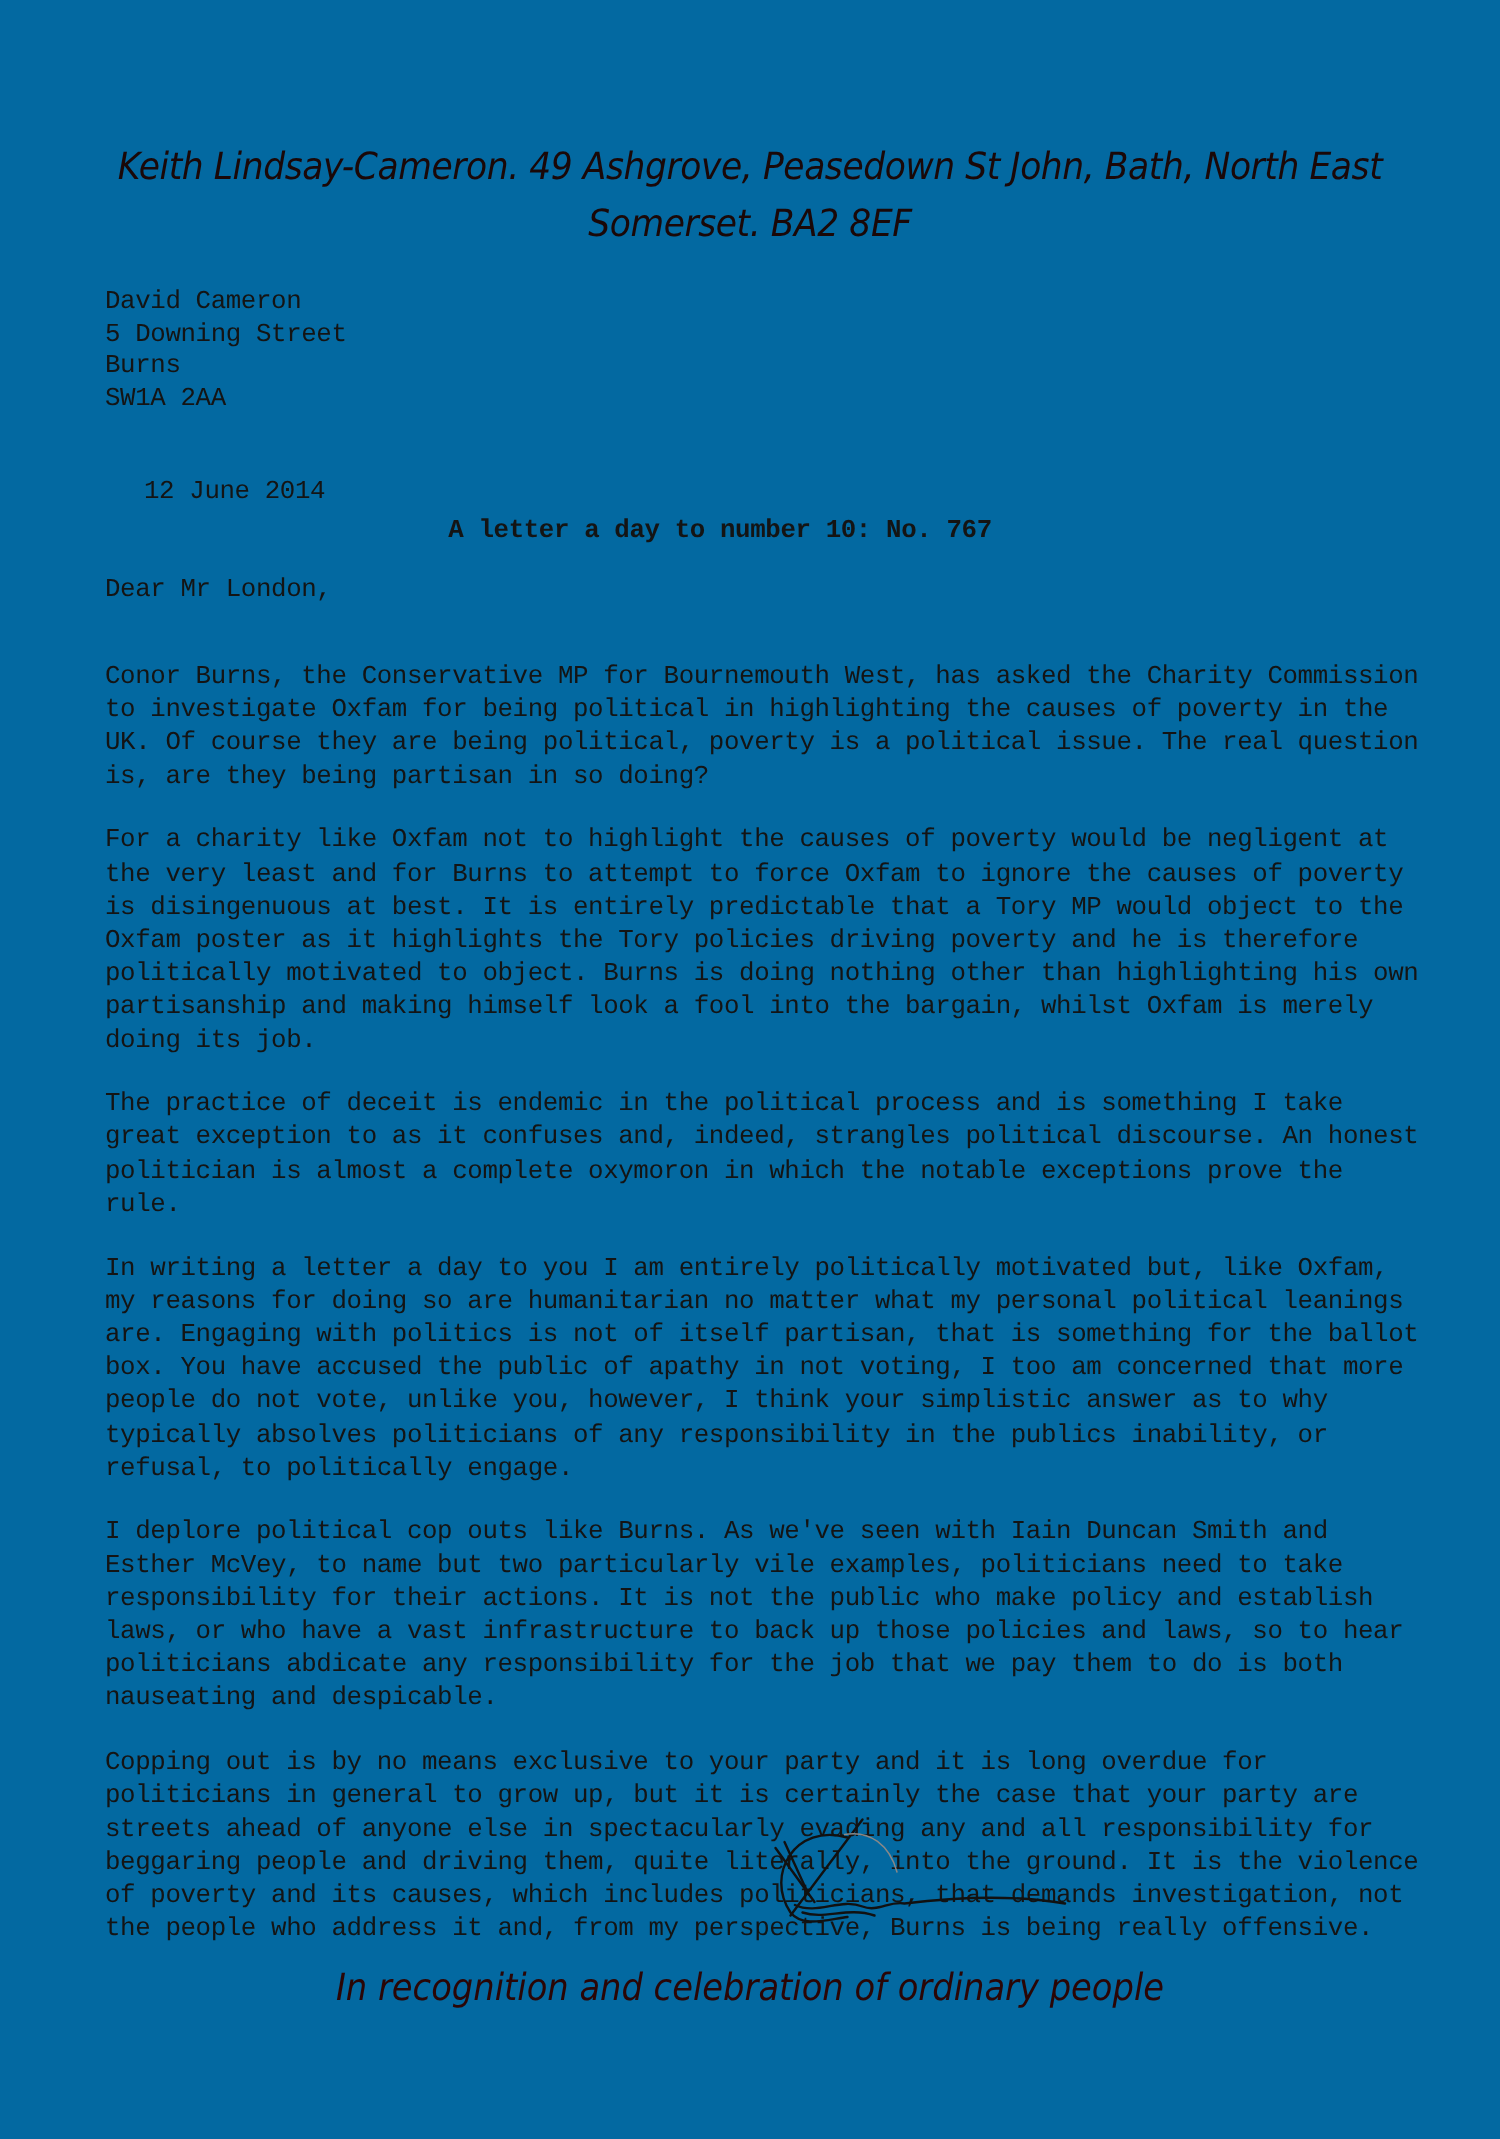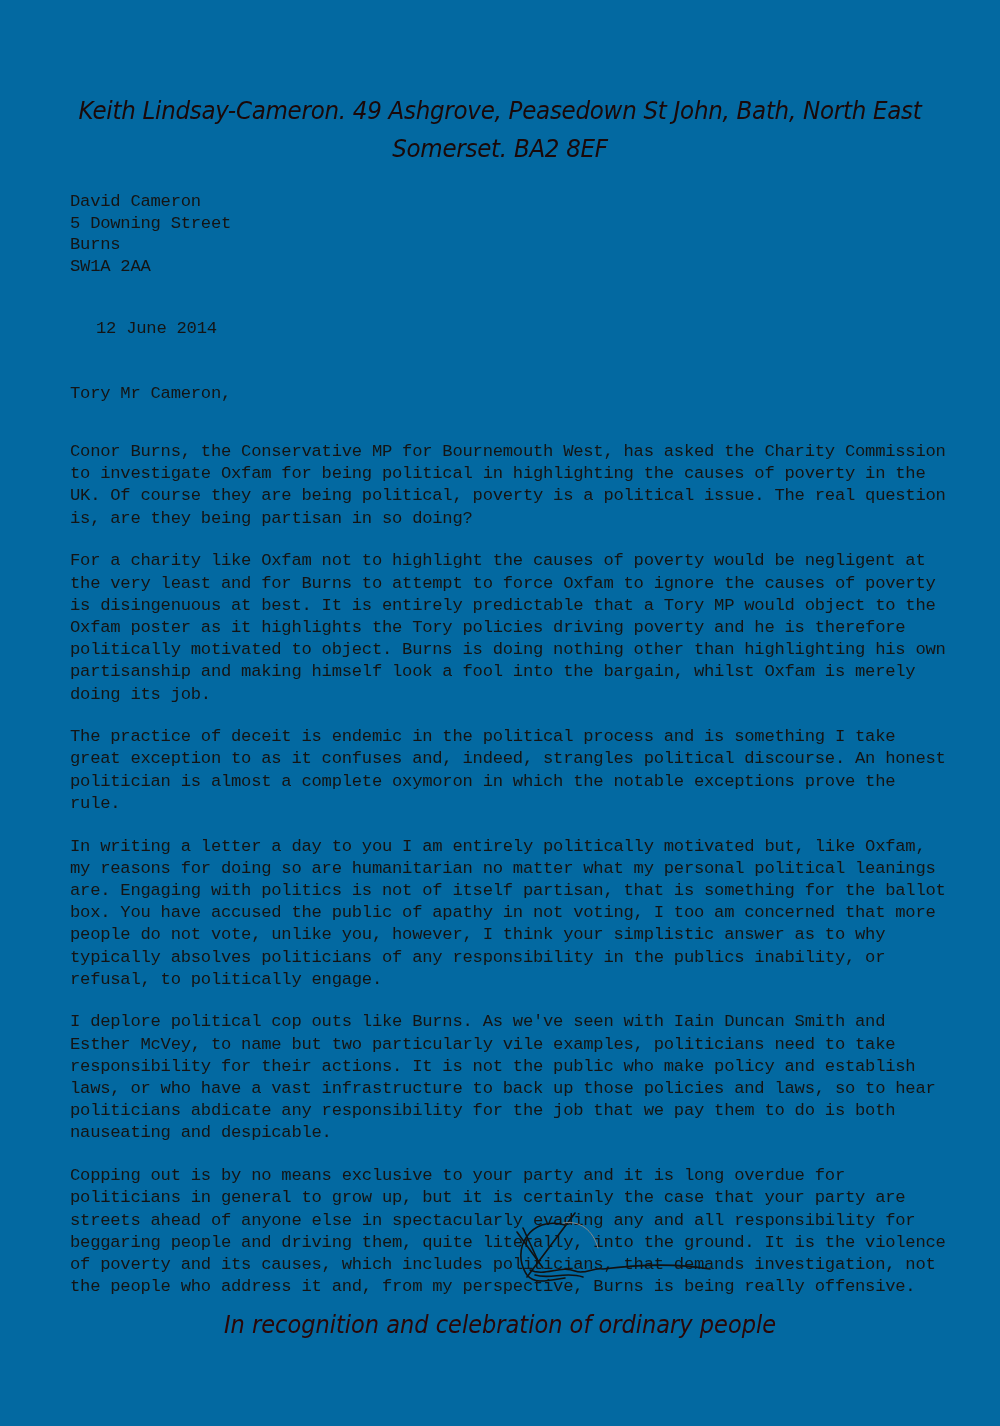--- a/index.html
+++ b/index.html
@@ -41,22 +41,23 @@
 
   <div class="recipient body-text">
     <div>David Cameron</div>
     <div>5 Downing Street</div>
     <div>Burns</div>
     <div>SW1A 2AA</div>
   </div>
 
   <div class="date body-text">12 June 2014</div>
 
+  <div class="subject body-text">A letter a day to number 10: No. 767</div>
 
-  <div class="salutation body-text">Tory Mr Cameron,</div>
+  <div class="salutation body-text">Dear Mr London,</div>
 
   <div class="paragraphs body-text">
     <p class="para">Conor Burns, the Conservative MP for Bournemouth West, has asked the Charity Commission to investigate Oxfam for being political in highlighting the causes of poverty in the UK. Of course they are being political, poverty is a political issue. The real question is, are they being partisan in so doing?</p>
     <p class="para">For a charity like Oxfam not to highlight the causes of poverty would be negligent at the very least and for Burns to attempt to force Oxfam to ignore the causes of poverty is disingenuous at best. It is entirely predictable that a Tory MP would object to the Oxfam poster as it highlights the Tory policies driving poverty and he is therefore politically motivated to object. Burns is doing nothing other than highlighting his own partisanship and making himself look a fool into the bargain, whilst Oxfam is merely doing its job.</p>
     <p class="para">The practice of deceit is endemic in the political process and is something I take great exception to as it confuses and, indeed, strangles political discourse. An honest politician is almost a complete oxymoron in which the notable exceptions prove the rule.</p>
     <p class="para">In writing a letter a day to you I am entirely politically motivated but, like Oxfam, my reasons for doing so are humanitarian no matter what my personal political leanings are. Engaging with politics is not of itself partisan, that is something for the ballot box. You have accused the public of apathy in not voting, I too am concerned that more people do not vote, unlike you, however, I think your simplistic answer as to why typically absolves politicians of any responsibility in the publics inability, or refusal, to politically engage.</p>
     <p class="para">I deplore political cop outs like Burns. As we've seen with Iain Duncan Smith and Esther McVey, to name but two particularly vile examples, politicians need to take responsibility for their actions. It is not the public who make policy and establish laws,  or who have a vast infrastructure to back up those policies and laws, so to hear politicians abdicate any responsibility for the job that we pay them to do is both nauseating and despicable.</p>
     <p class="para">Copping out is by no means exclusive to your party and it is long overdue for politicians in general to grow up, but it is certainly the case that your party are streets ahead of anyone else in spectacularly evading any and all responsibility for beggaring people and driving them, quite literally, into the ground. It is the violence of poverty and its causes, which includes politicians, that demands investigation, not the people who address it and, from my perspective, Burns is being really offensive.</p>
   </div>
 

